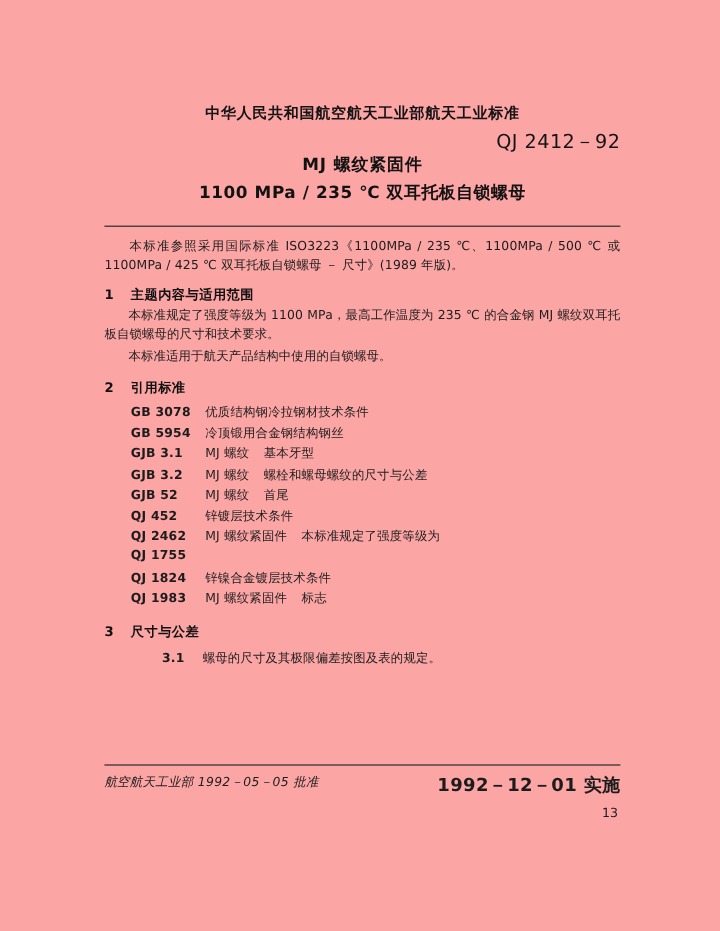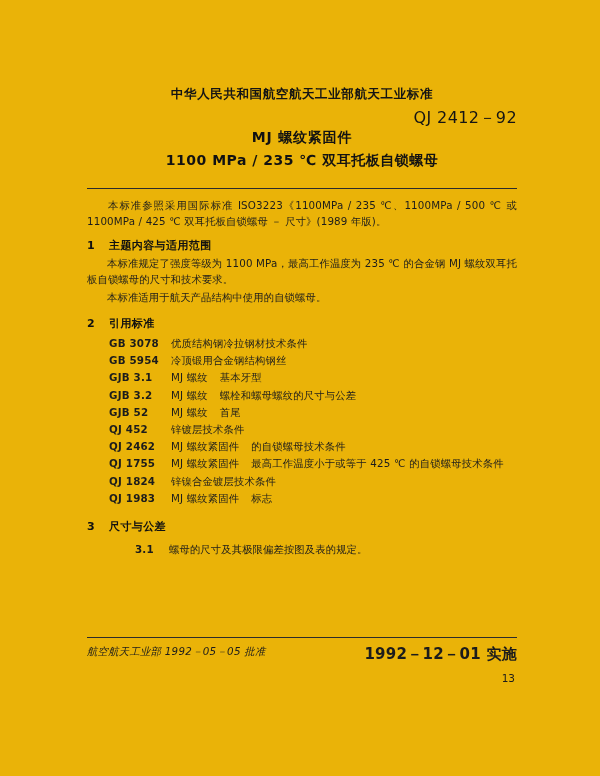--- a/index.html
+++ b/index.html
@@ -15,21 +15,21 @@
     font-family: "DejaVu Sans", "Liberation Sans", sans-serif;
     color: #1a1a1a;
     overflow: hidden;
   }
 
   .page {
     position: absolute;
     left: 0; top: 0;
     width: 600px;
     height: 776px;
-    background: #eab308;
+    background: #fca5a5;
   }
 
   .content {
     position: absolute;
     left: 87px;
     top: 0;
     width: 430px;
   }
 
   
@@ -235,25 +235,24 @@
       <div class="ref-row">
         <span class="ref-code">GJB 52</span>
         <span class="ref-title"><span>MJ 螺纹</span><span class="gap"></span><span>首尾</span></span>
       </div>
       <div class="ref-row">
         <span class="ref-code">QJ 452</span>
         <span class="ref-title"><span>锌镀层技术条件</span><span class="gap"></span><span></span></span>
       </div>
       <div class="ref-row">
         <span class="ref-code">QJ 2462</span>
-        <span class="ref-title"><span>MJ 螺纹紧固件</span><span class="gap"></span><span>的自锁螺母技术条件</span></span>
+        <span class="ref-title"><span>MJ 螺纹紧固件</span><span class="gap"></span><span>本标准规定了强度等级为</span></span>
       </div>
       <div class="ref-row">
         <span class="ref-code">QJ 1755</span>
-        <span class="ref-title"><span>MJ 螺纹紧固件</span><span class="gap"></span><span>最高工作温度小于或等于 425 ℃ 的自锁螺母技术条件</span></span>
       </div>
       <div class="ref-row">
         <span class="ref-code">QJ 1824</span>
         <span class="ref-title"><span>锌镍合金镀层技术条件</span><span class="gap"></span><span></span></span>
       </div>
       <div class="ref-row">
         <span class="ref-code">QJ 1983</span>
         <span class="ref-title"><span>MJ 螺纹紧固件</span><span class="gap"></span><span>标志</span></span>
       </div>
     </div>

